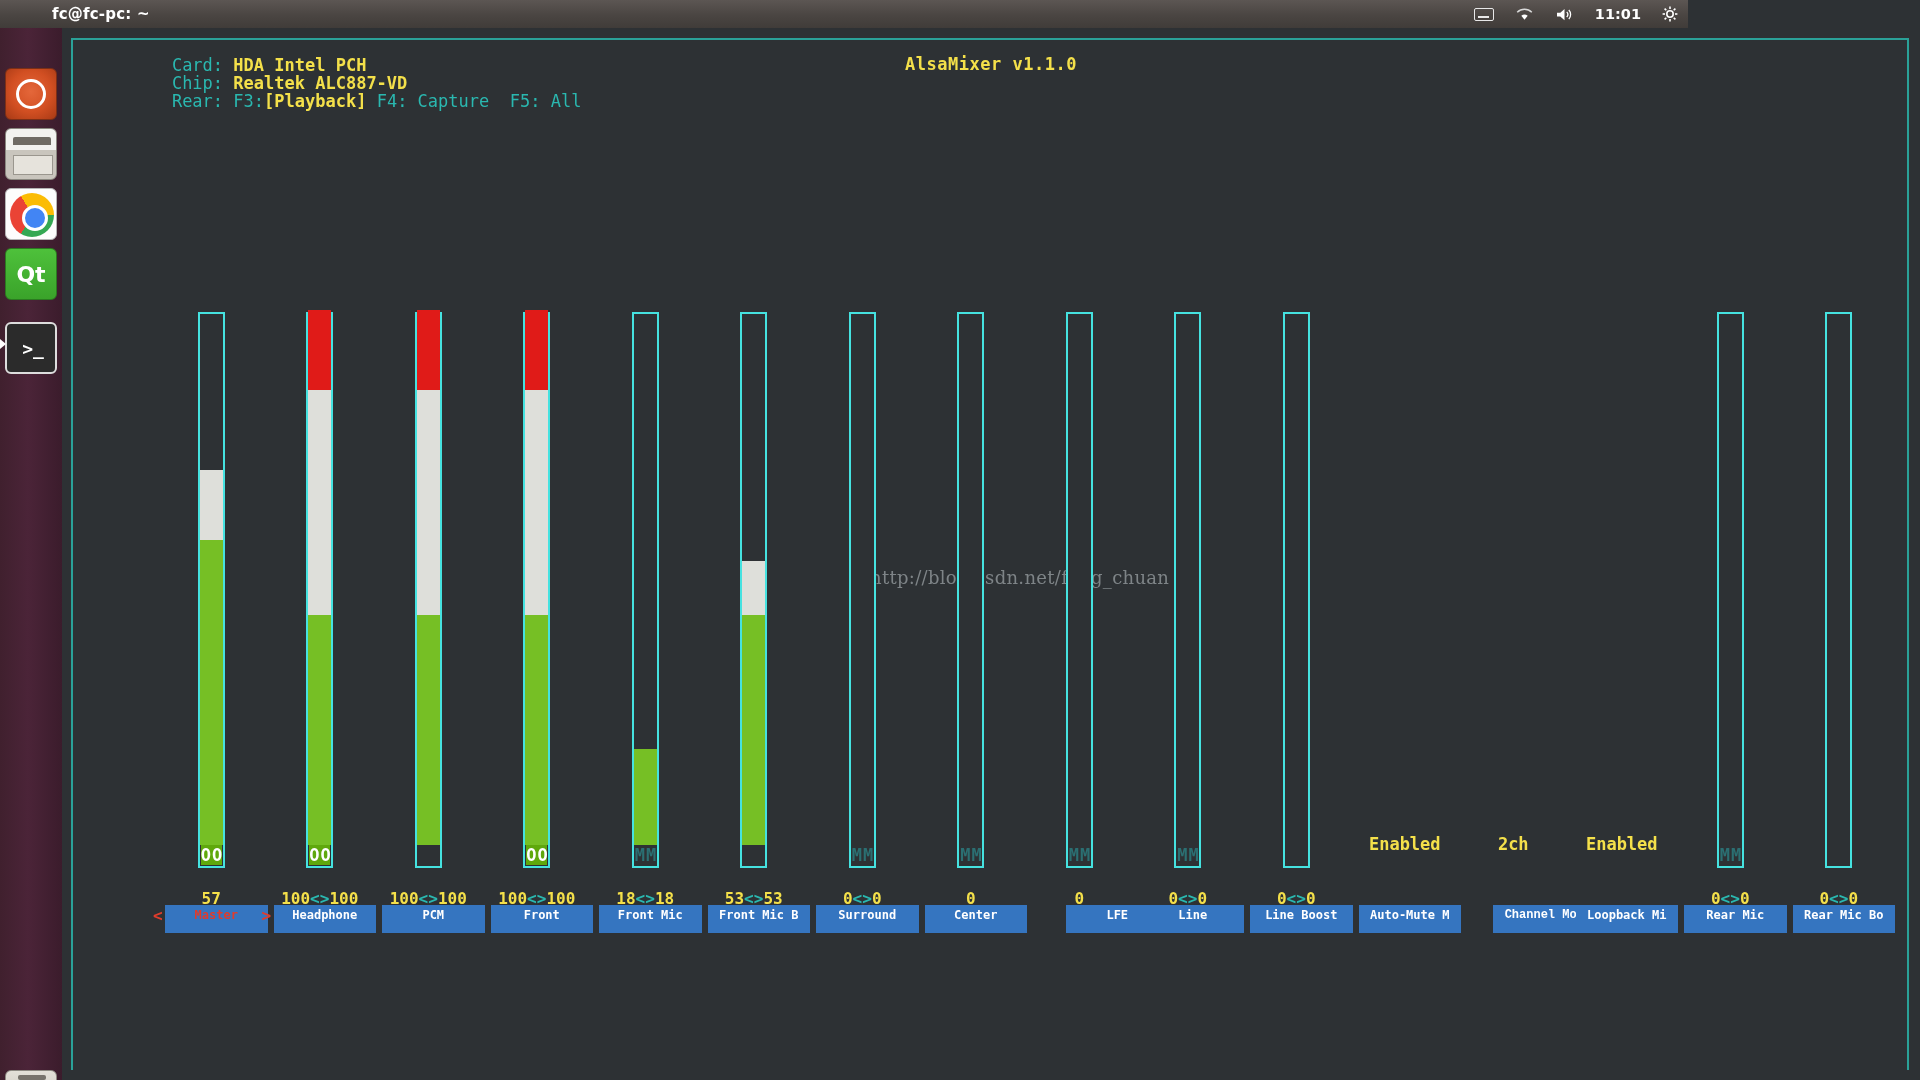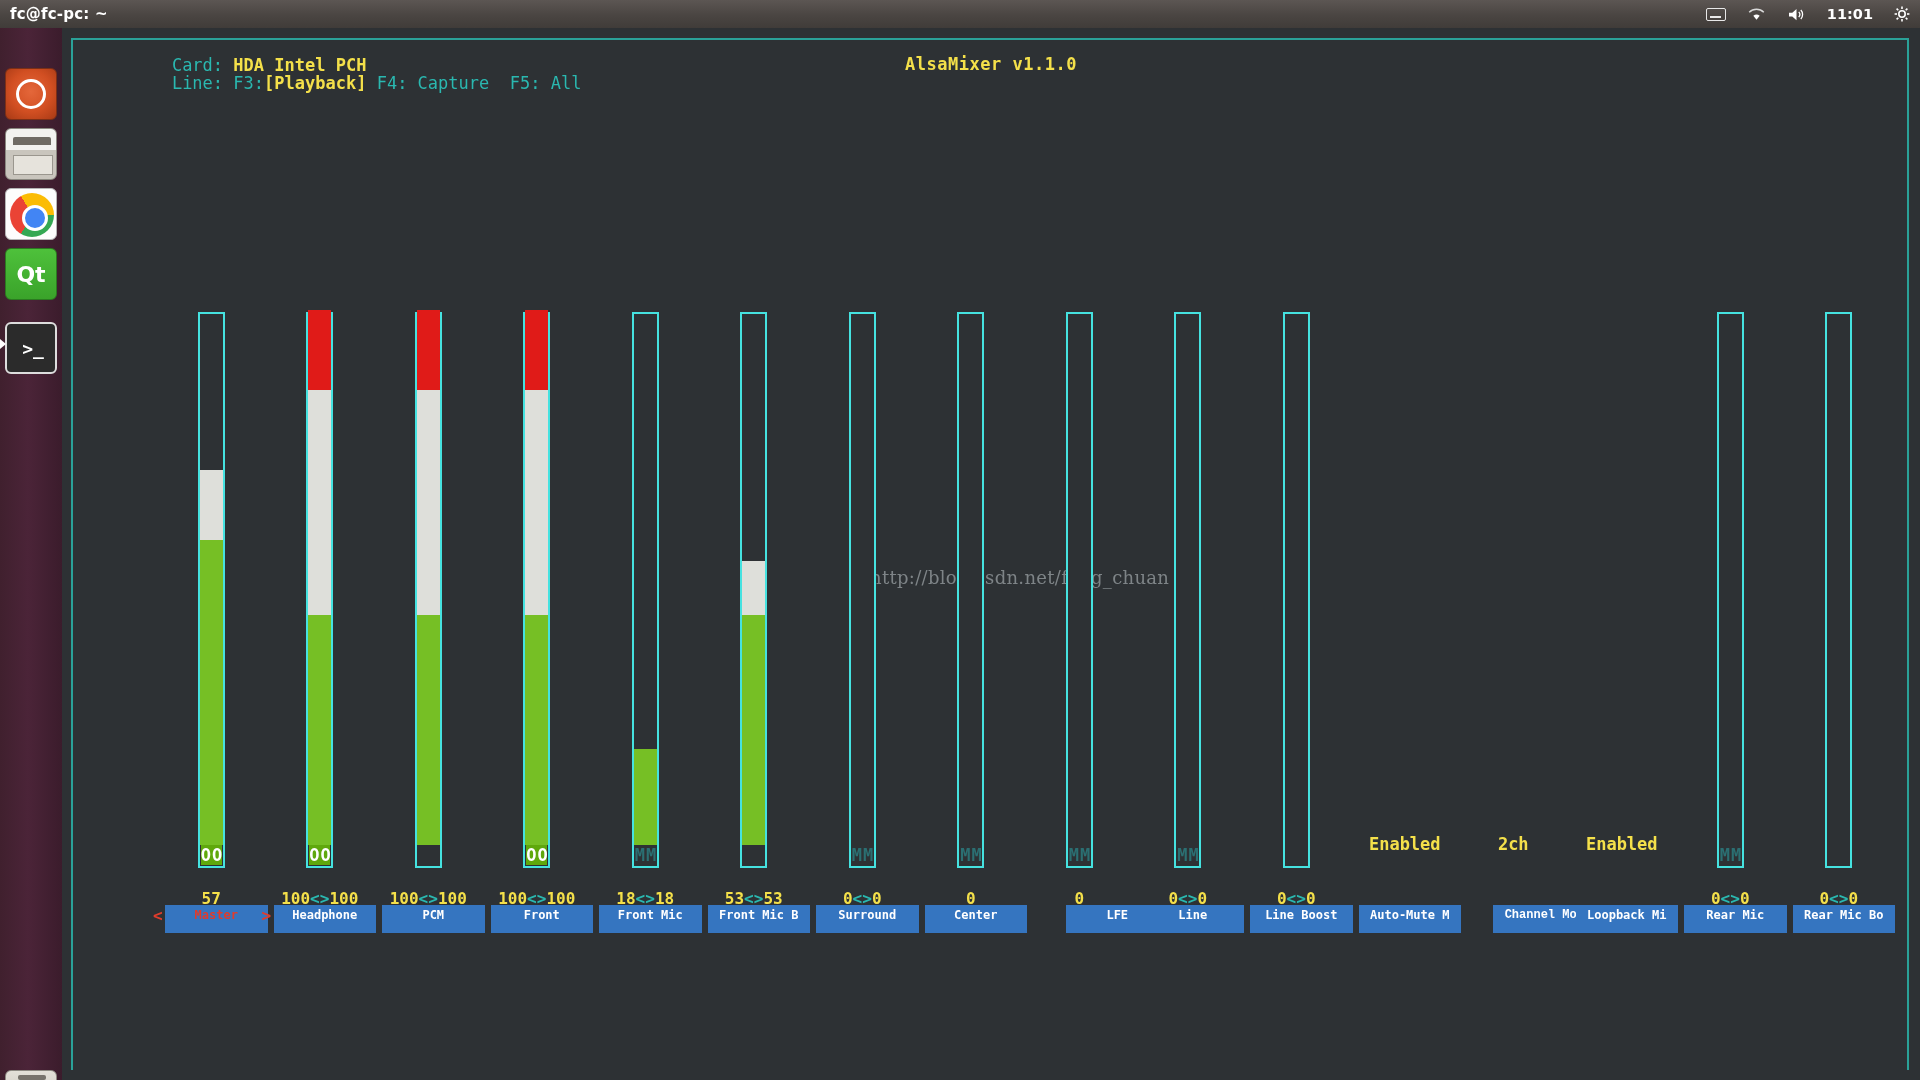--- a/index.html
+++ b/index.html
@@ -7,27 +7,28 @@
     width: 1920px; height: 1080px;
     overflow: hidden;
     background: #2d3134;
     font-family: "DejaVu Sans Mono", "Liberation Mono", monospace;
   }
 
   #root { position: relative; width: 1920px; height: 1080px; }
 
   
   .top-panel {
-    position: absolute; left: 0; top: 0; width: 1920px; height: 28px;
+    position: absolute; left: 0; top: 0; width: 1688px; height: 28px;
     background: linear-gradient(to bottom, #5c5653 0%, #4a4542 55%, #403c39 100%);
     color: #ffffff;
     display: flex; align-items: center;
     font-family: "DejaVu Sans", "Liberation Sans", sans-serif;
     font-size: 15px; font-weight: bold;
     z-index: 50;
+    padding-left: 42px;
   }
   .top-panel .win-title { padding-left: 10px; letter-spacing: .2px; }
   .top-panel .tray {
     margin-left: auto; display: flex; align-items: center; gap: 21px;
     padding-right: 10px; font-weight: normal; font-size: 14px;
   }
   .tray-icon { display: inline-block; position: relative; }
 
   
   .ic-keyboard { width: 20px; height: 13px; border: 1.6px solid #e8e8e8; border-radius: 2px; }
@@ -235,21 +236,24 @@
 
     <div class="tui-border"></div>
     <div class="title-gap"></div>
     <div class="tui-title">AlsaMixer v1.1.0</div>
 
     <div class="hdr">
       <div class="hdr-line">
         <span class="lbl">Card:</span><span> </span><span class="val">HDA Intel PCH</span>
       </div>
       <div class="hdr-line">
-        <span class="lbl">Line:</span><span> </span><span class="lbl">F3:</span><span class="hl-playback">[Playback]</span><span> </span><span class="lbl">F4: Capture</span><span>  </span><span class="lbl">F5: All</span>
+        <span class="lbl">Chip:</span><span> </span><span class="val">Realtek ALC887-VD</span>
+      </div>
+      <div class="hdr-line">
+        <span class="lbl">Rear:</span><span> </span><span class="lbl">F3:</span><span class="hl-playback">[Playback]</span><span> </span><span class="lbl">F4: Capture</span><span>  </span><span class="lbl">F5: All</span>
       </div>
     </div>
 
 
     <div class="watermark">http://blog.csdn.net/fang_chuan</div>
 
     <div class="mixer" id="mixer">
         <div class="strip">
           <div class="slider-box" style="left: 135.75px; top: 284px; width: 27px; height: 556px;">
             <div class="fill fill-green" style="bottom: 21px; height: 305px;"></div>

